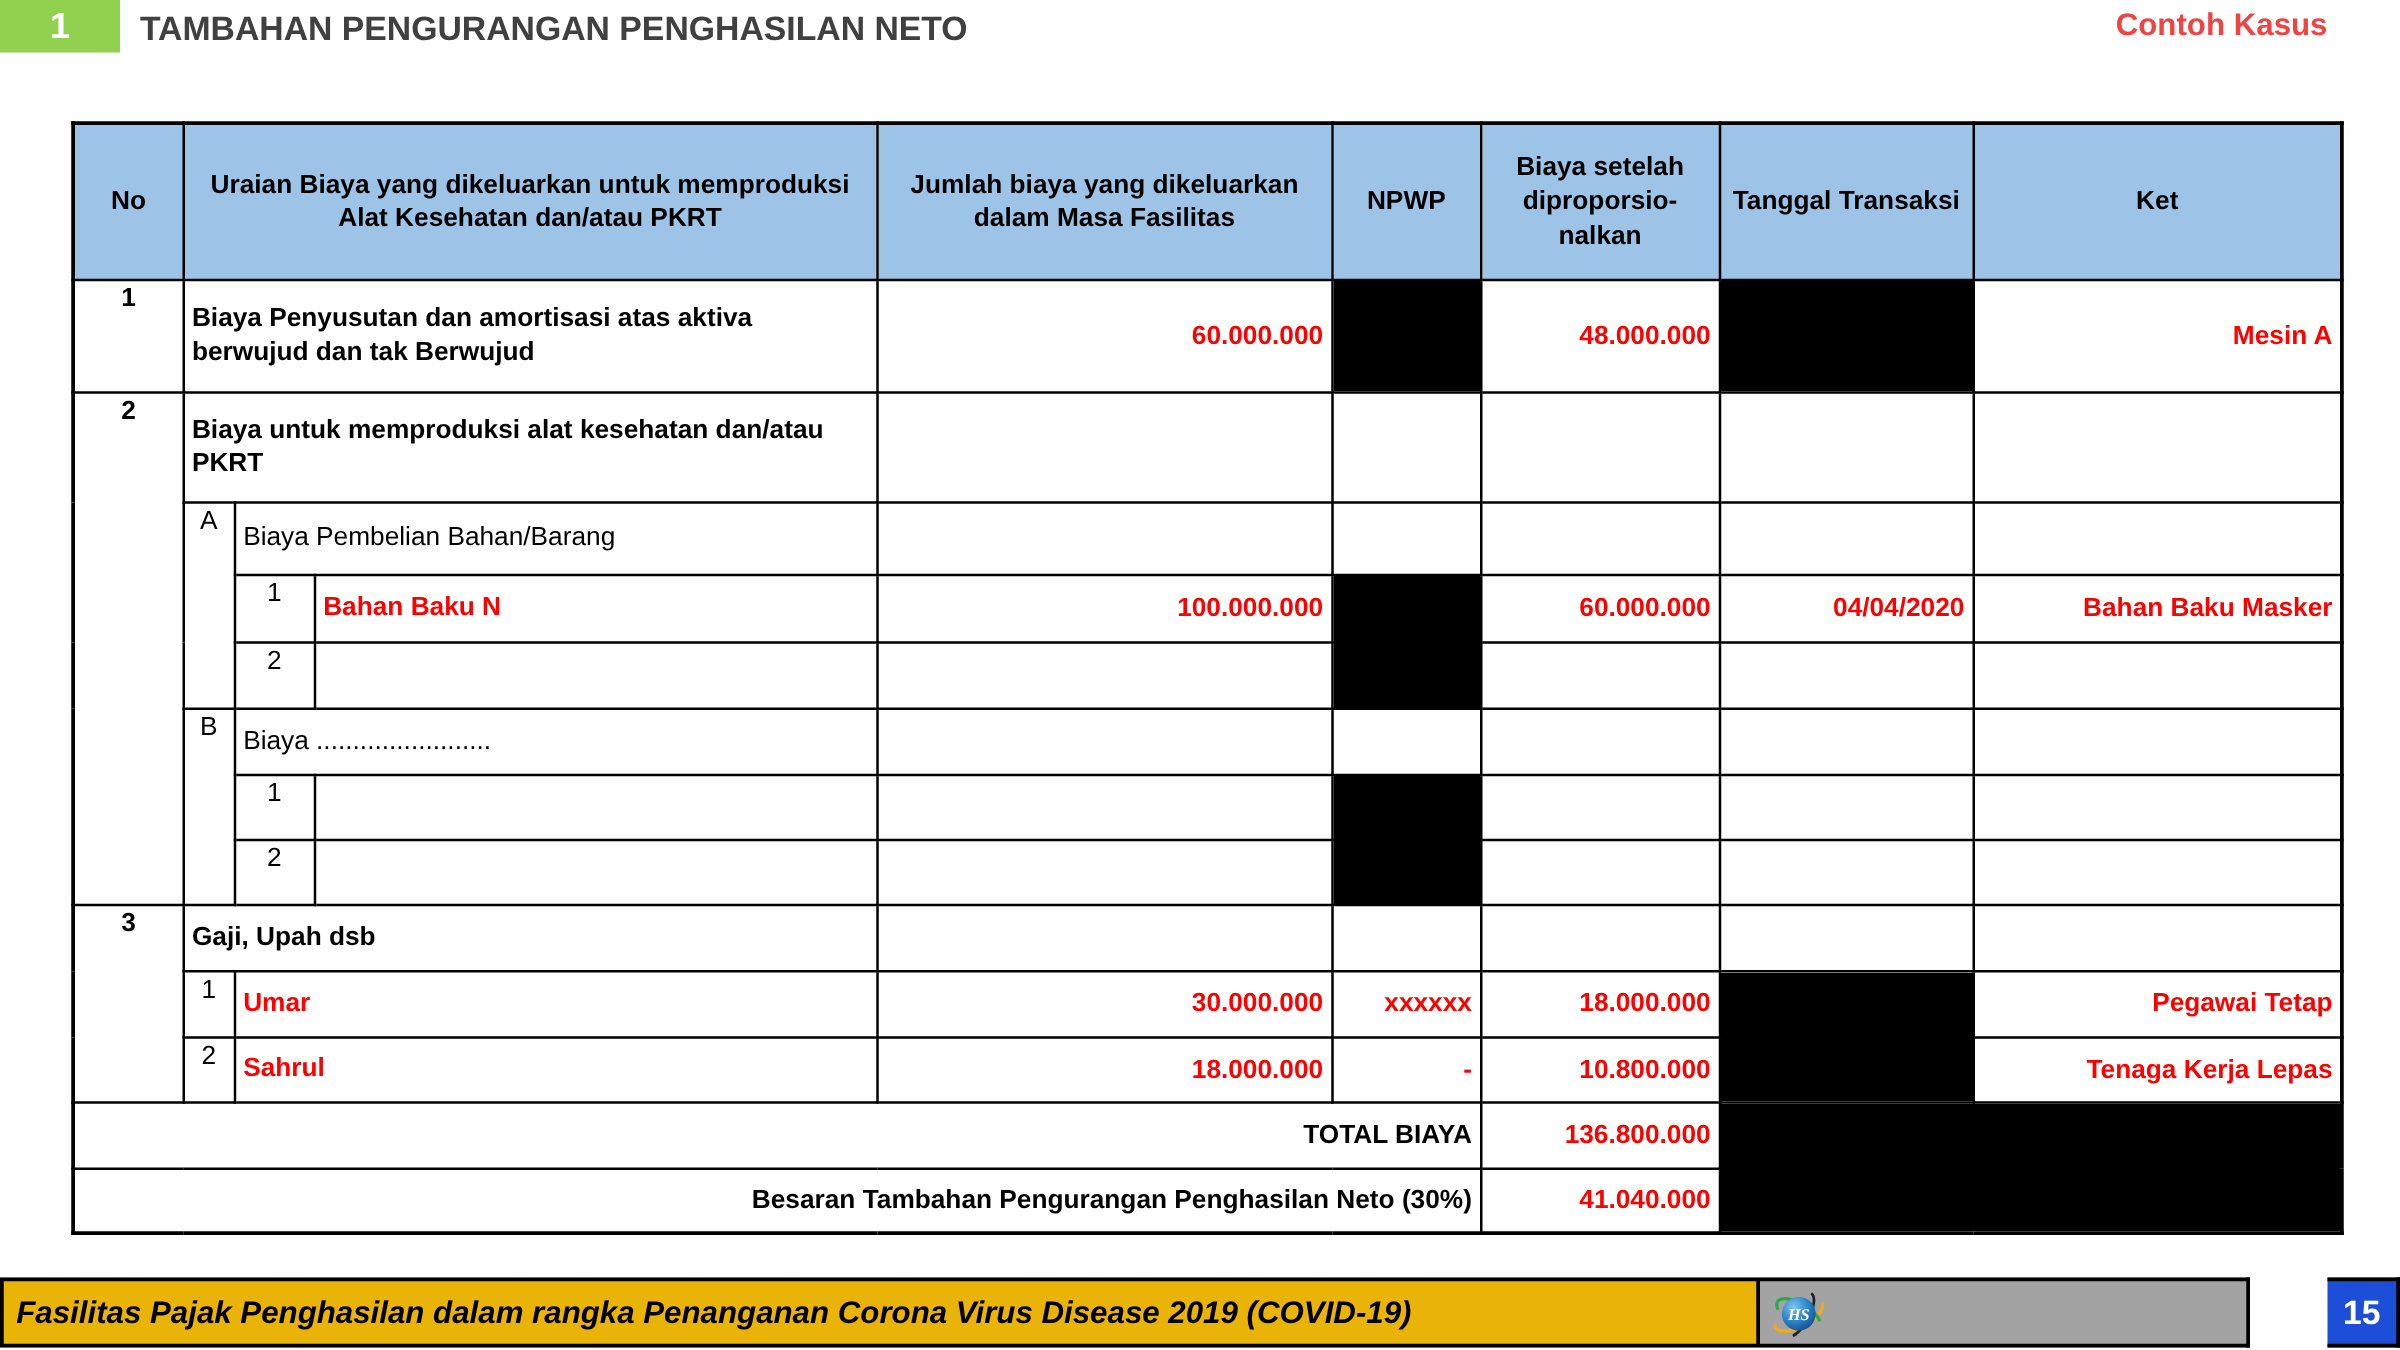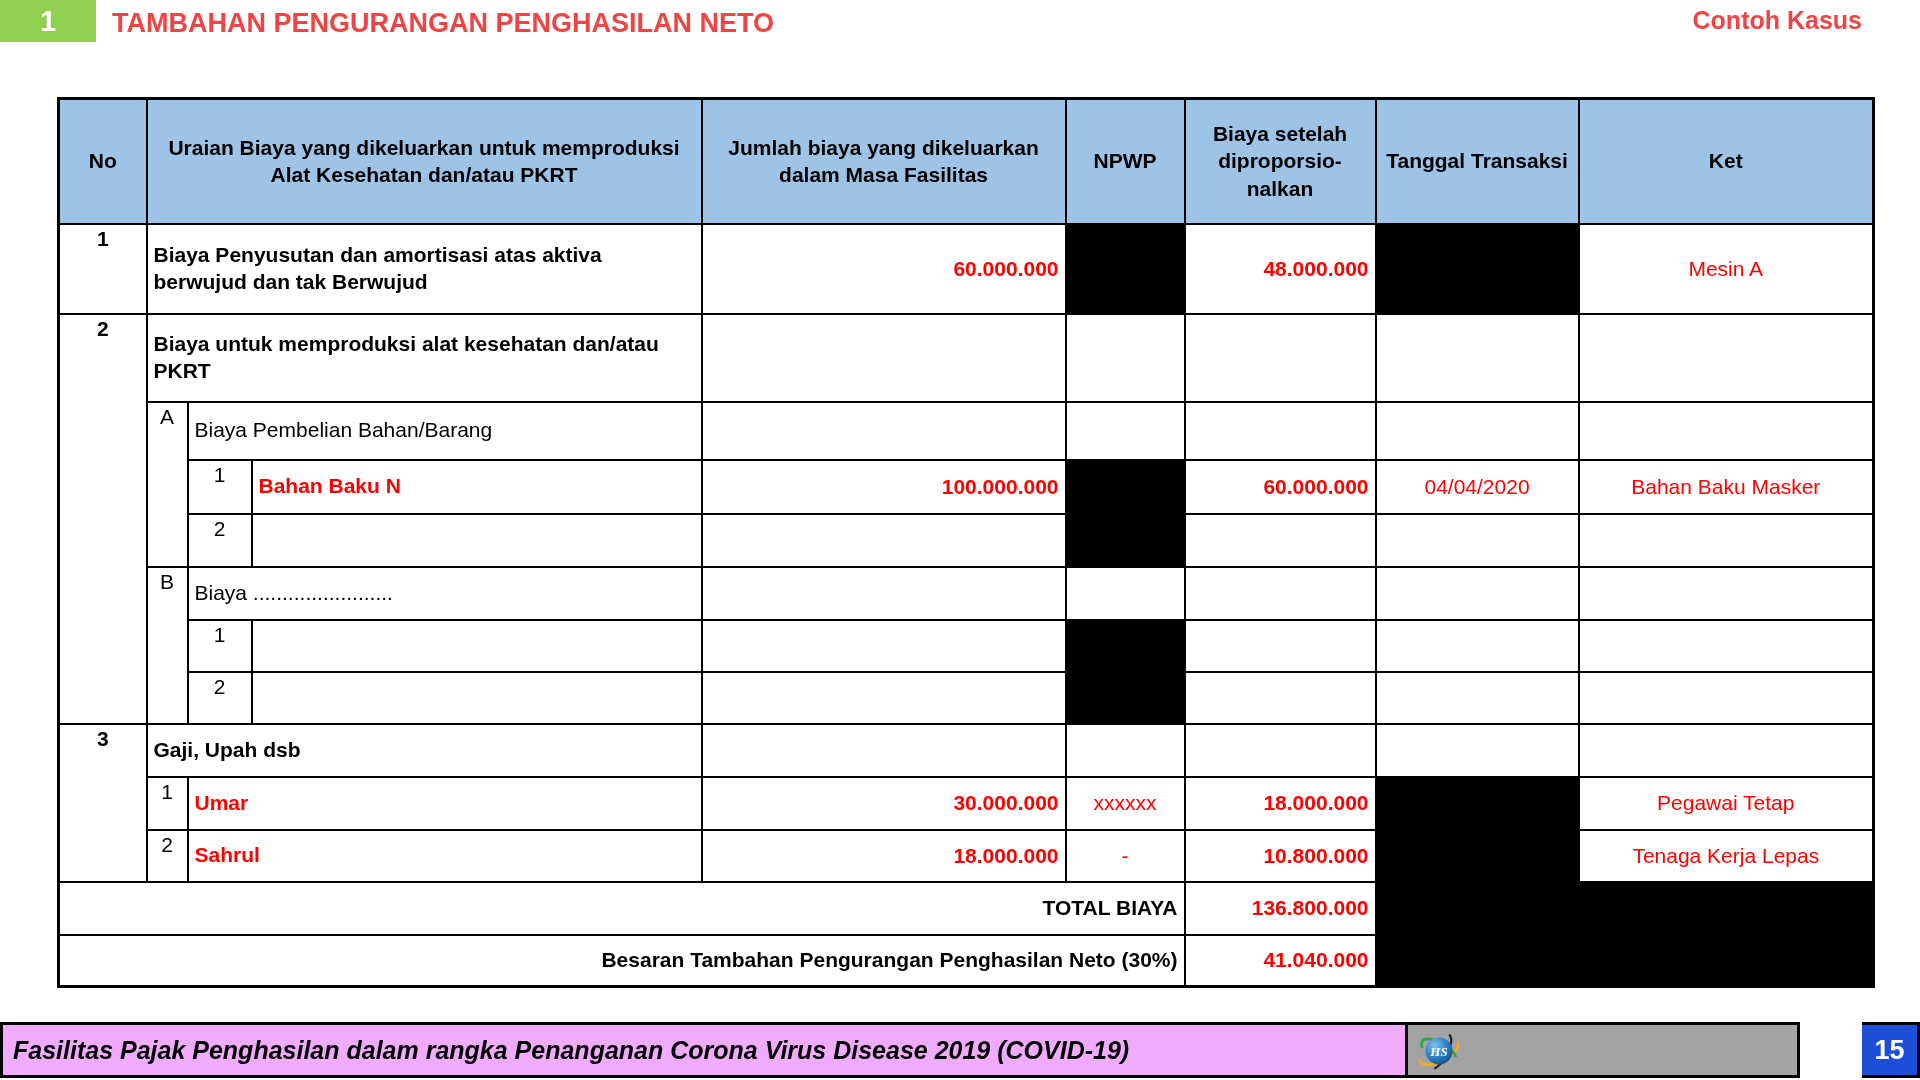--- a/index.html
+++ b/index.html
@@ -6,47 +6,47 @@
   html, body { width: 1920px; height: 1080px; background: #fff; overflow: hidden;
     font-family: "Liberation Sans", sans-serif; }
   .slide { position: relative; width: 1920px; height: 1080px; background: #ffffff; }
 
   
   .num-badge { position: absolute; left: 0; top: 0; width: 96px; height: 42px;
     background: #92D050; color: #fff; font-size: 29px; font-weight: bold;
     display: flex; align-items: center; justify-content: center; }
   .slide-title { position: absolute; left: 112px; top: 4px; height: 38px;
     display: flex; align-items: center;
-    color: #ef4444; font-size: 27px; font-weight: 800; letter-spacing: 0px; }
+    color: #404040; font-size: 27px; font-weight: 800; letter-spacing: 0px; }
   .corner-label { position: absolute; right: 58px; top: 6px;
     color: #ef4444; font-size: 25px; font-weight: 800; }
 
   
   table.fac { position: absolute; left: 57px; top: 97px; width: 1815px;
     border-collapse: collapse; table-layout: fixed;
     font-size: 21px; color: #000; }
   table.fac td, table.fac th { border: 2px solid #000; padding: 2px 6px;
     overflow: hidden; }
   table.fac { border: 3px solid #000; }
   th.hd { background: #9DC3E6; font-weight: bold; text-align: center;
     vertical-align: middle; line-height: 1.32; }
   td.lbl { text-align: center; vertical-align: top; padding-top: 9px; font-weight: bold; }
   td.lbl-plain { text-align: center; vertical-align: top; padding-top: 9px; font-weight: normal; }
   td.txt { text-align: left; vertical-align: middle; padding-left: 13px; line-height: 1.25; }
   td.bold { font-weight: bold; }
   td.red { color: #FF0000; font-weight: bold; }
   td.num { text-align: right; vertical-align: middle; padding-right: 17px;
     color: #FF0000; font-weight: bold; }
-  td.ctr { text-align: center; vertical-align: middle; color: #FF0000; font-weight: normal; }
+  td.ctr { text-align: right; vertical-align: middle; color: #FF0000; font-weight: bold; }
   td.blk { background: #000; }
   td.totlbl { text-align: right; vertical-align: middle; font-weight: bold; }
 
   
   .footer-topic { position: absolute; left: 0; top: 1022px; width: 1408px; height: 56px;
-    background: #f0abfc; border: 3px solid #000; display: flex; align-items: center;
+    background: #eab308; border: 3px solid #000; display: flex; align-items: center;
     padding-left: 10px; font-size: 25px; font-weight: bold; font-style: italic; color: #000; }
   .footer-brand { position: absolute; left: 1408px; top: 1022px; width: 392px; height: 56px;
     background: #a3a3a3; border: 3px solid #000; border-left: none;
     display: flex; align-items: center; gap: 8px; padding: 0 8px; }
   .footer-brand .brand-name { flex: 1; text-align: center; font-size: 26px;
     font-weight: bold; color: #000; white-space: nowrap; }
   .footer-page { position: absolute; left: 1862px; top: 1022px; width: 58px; height: 56px;
     background: #1d4ed8; border: 3px solid #000; border-left: none; color: #fff;
     font-size: 27px; font-weight: bold; display: flex; align-items: center; justify-content: center; }
   .logo-svg { width: 46px; height: 50px; flex: none; }

